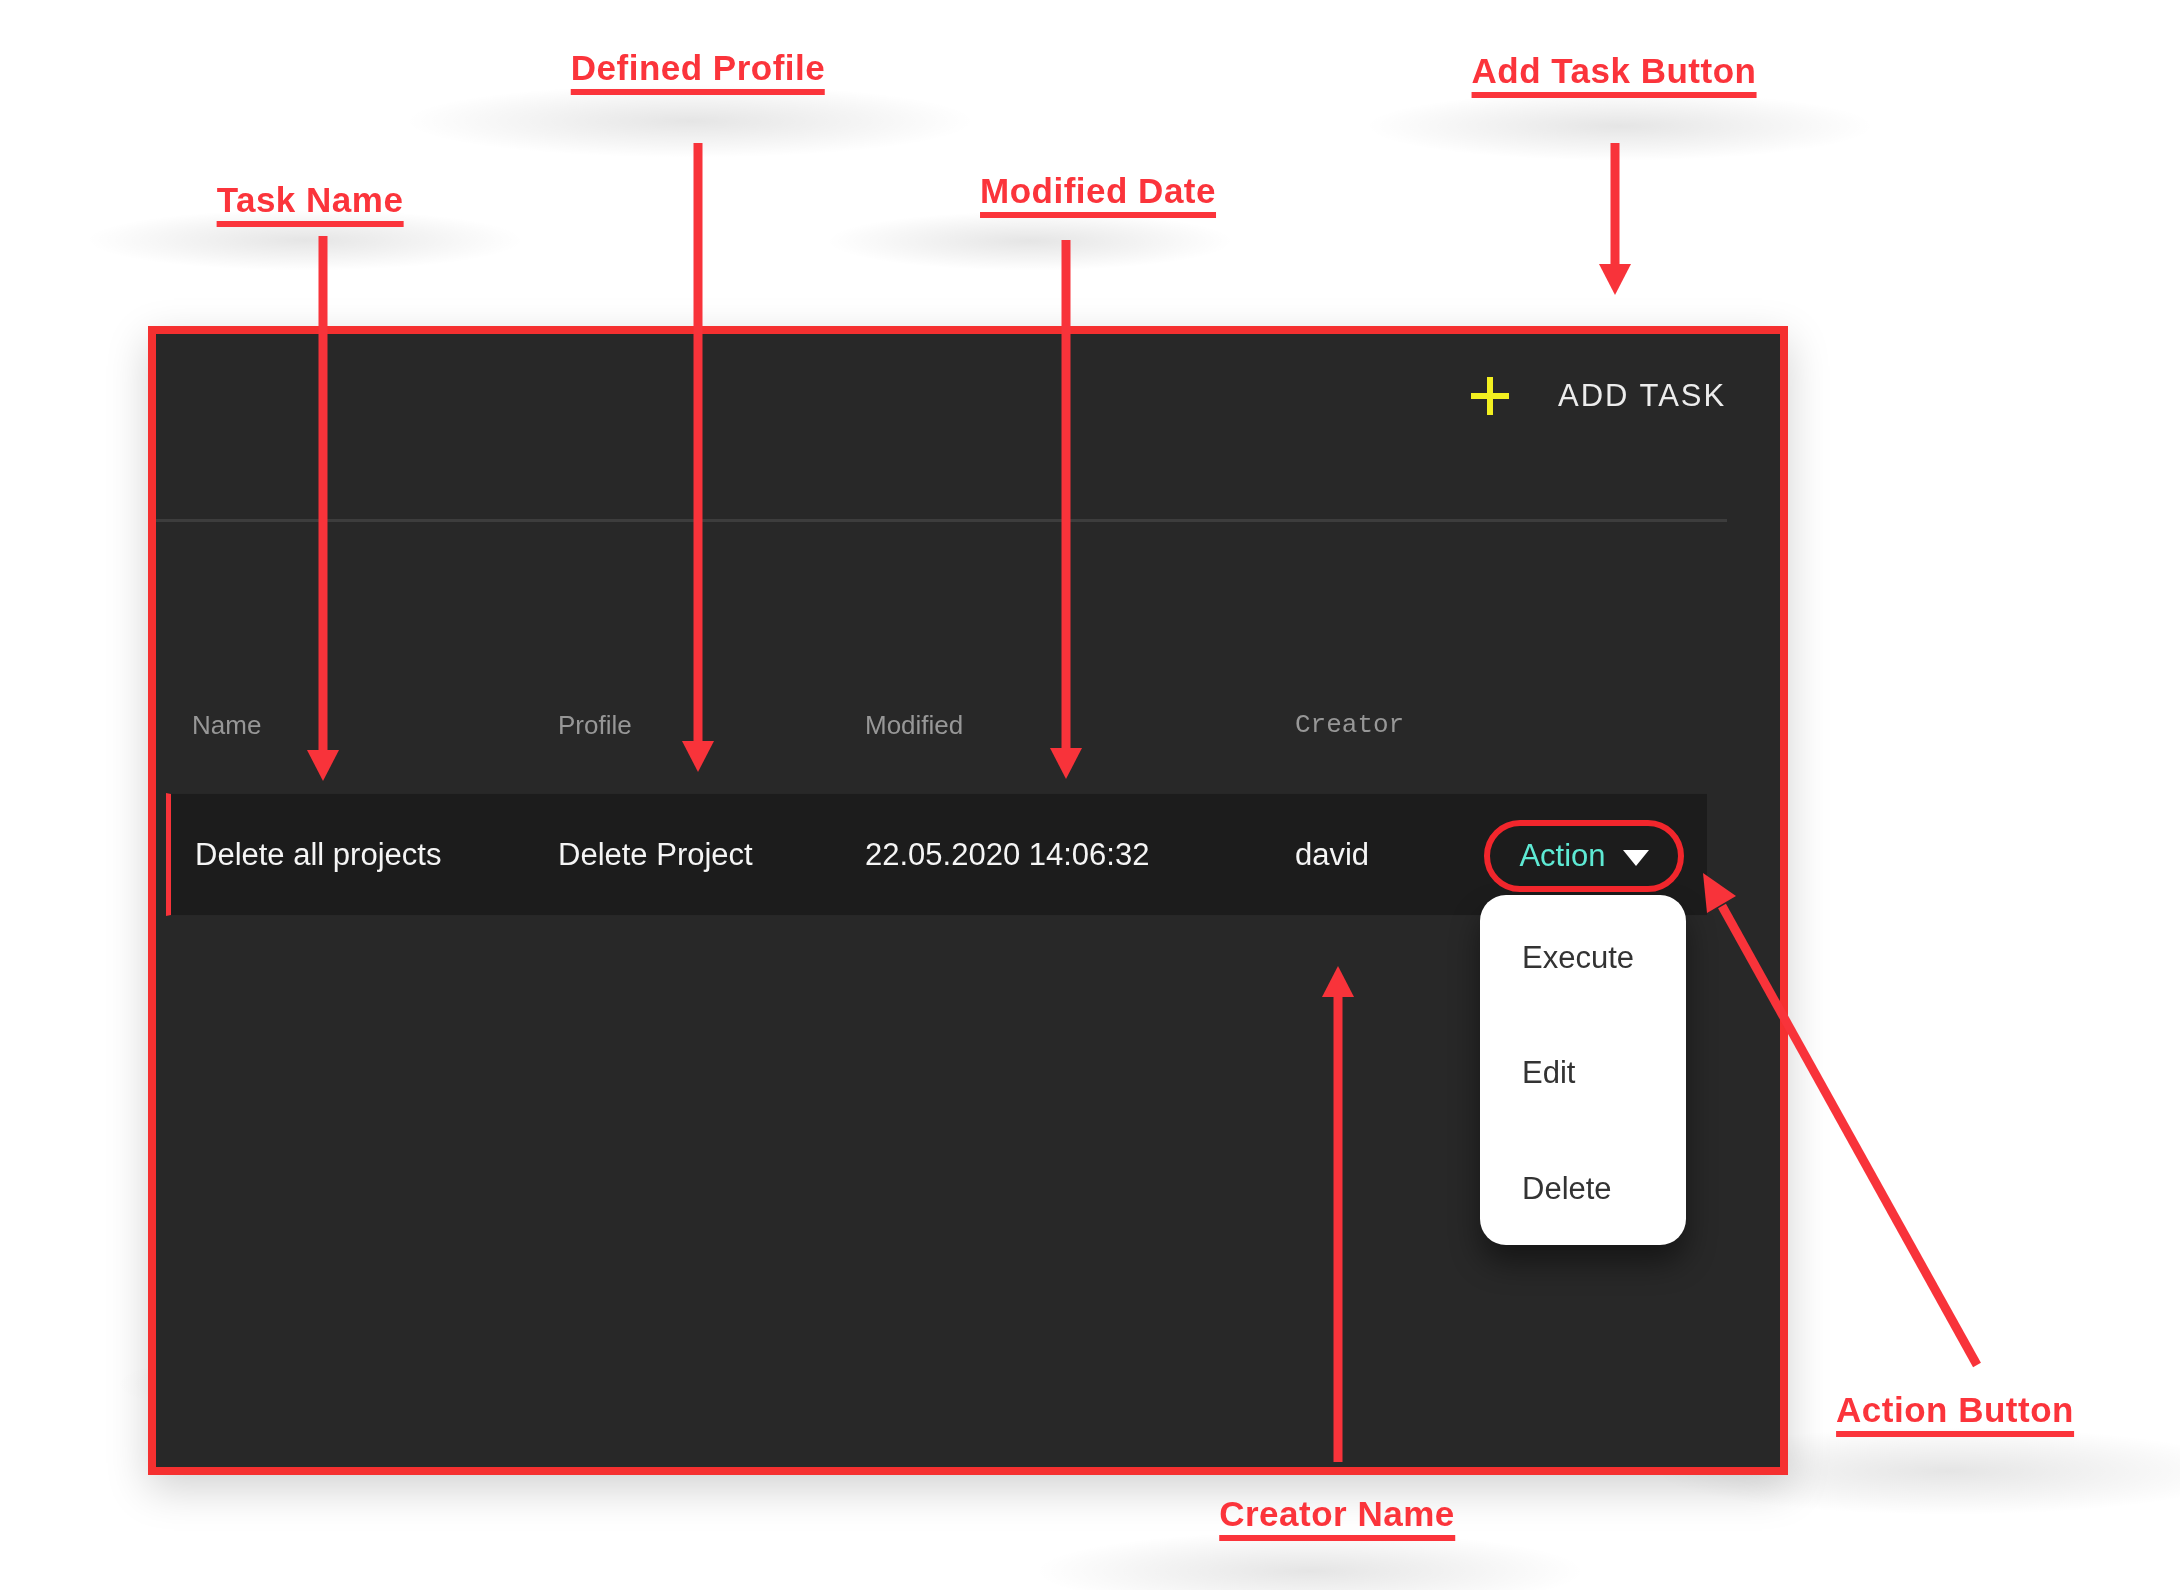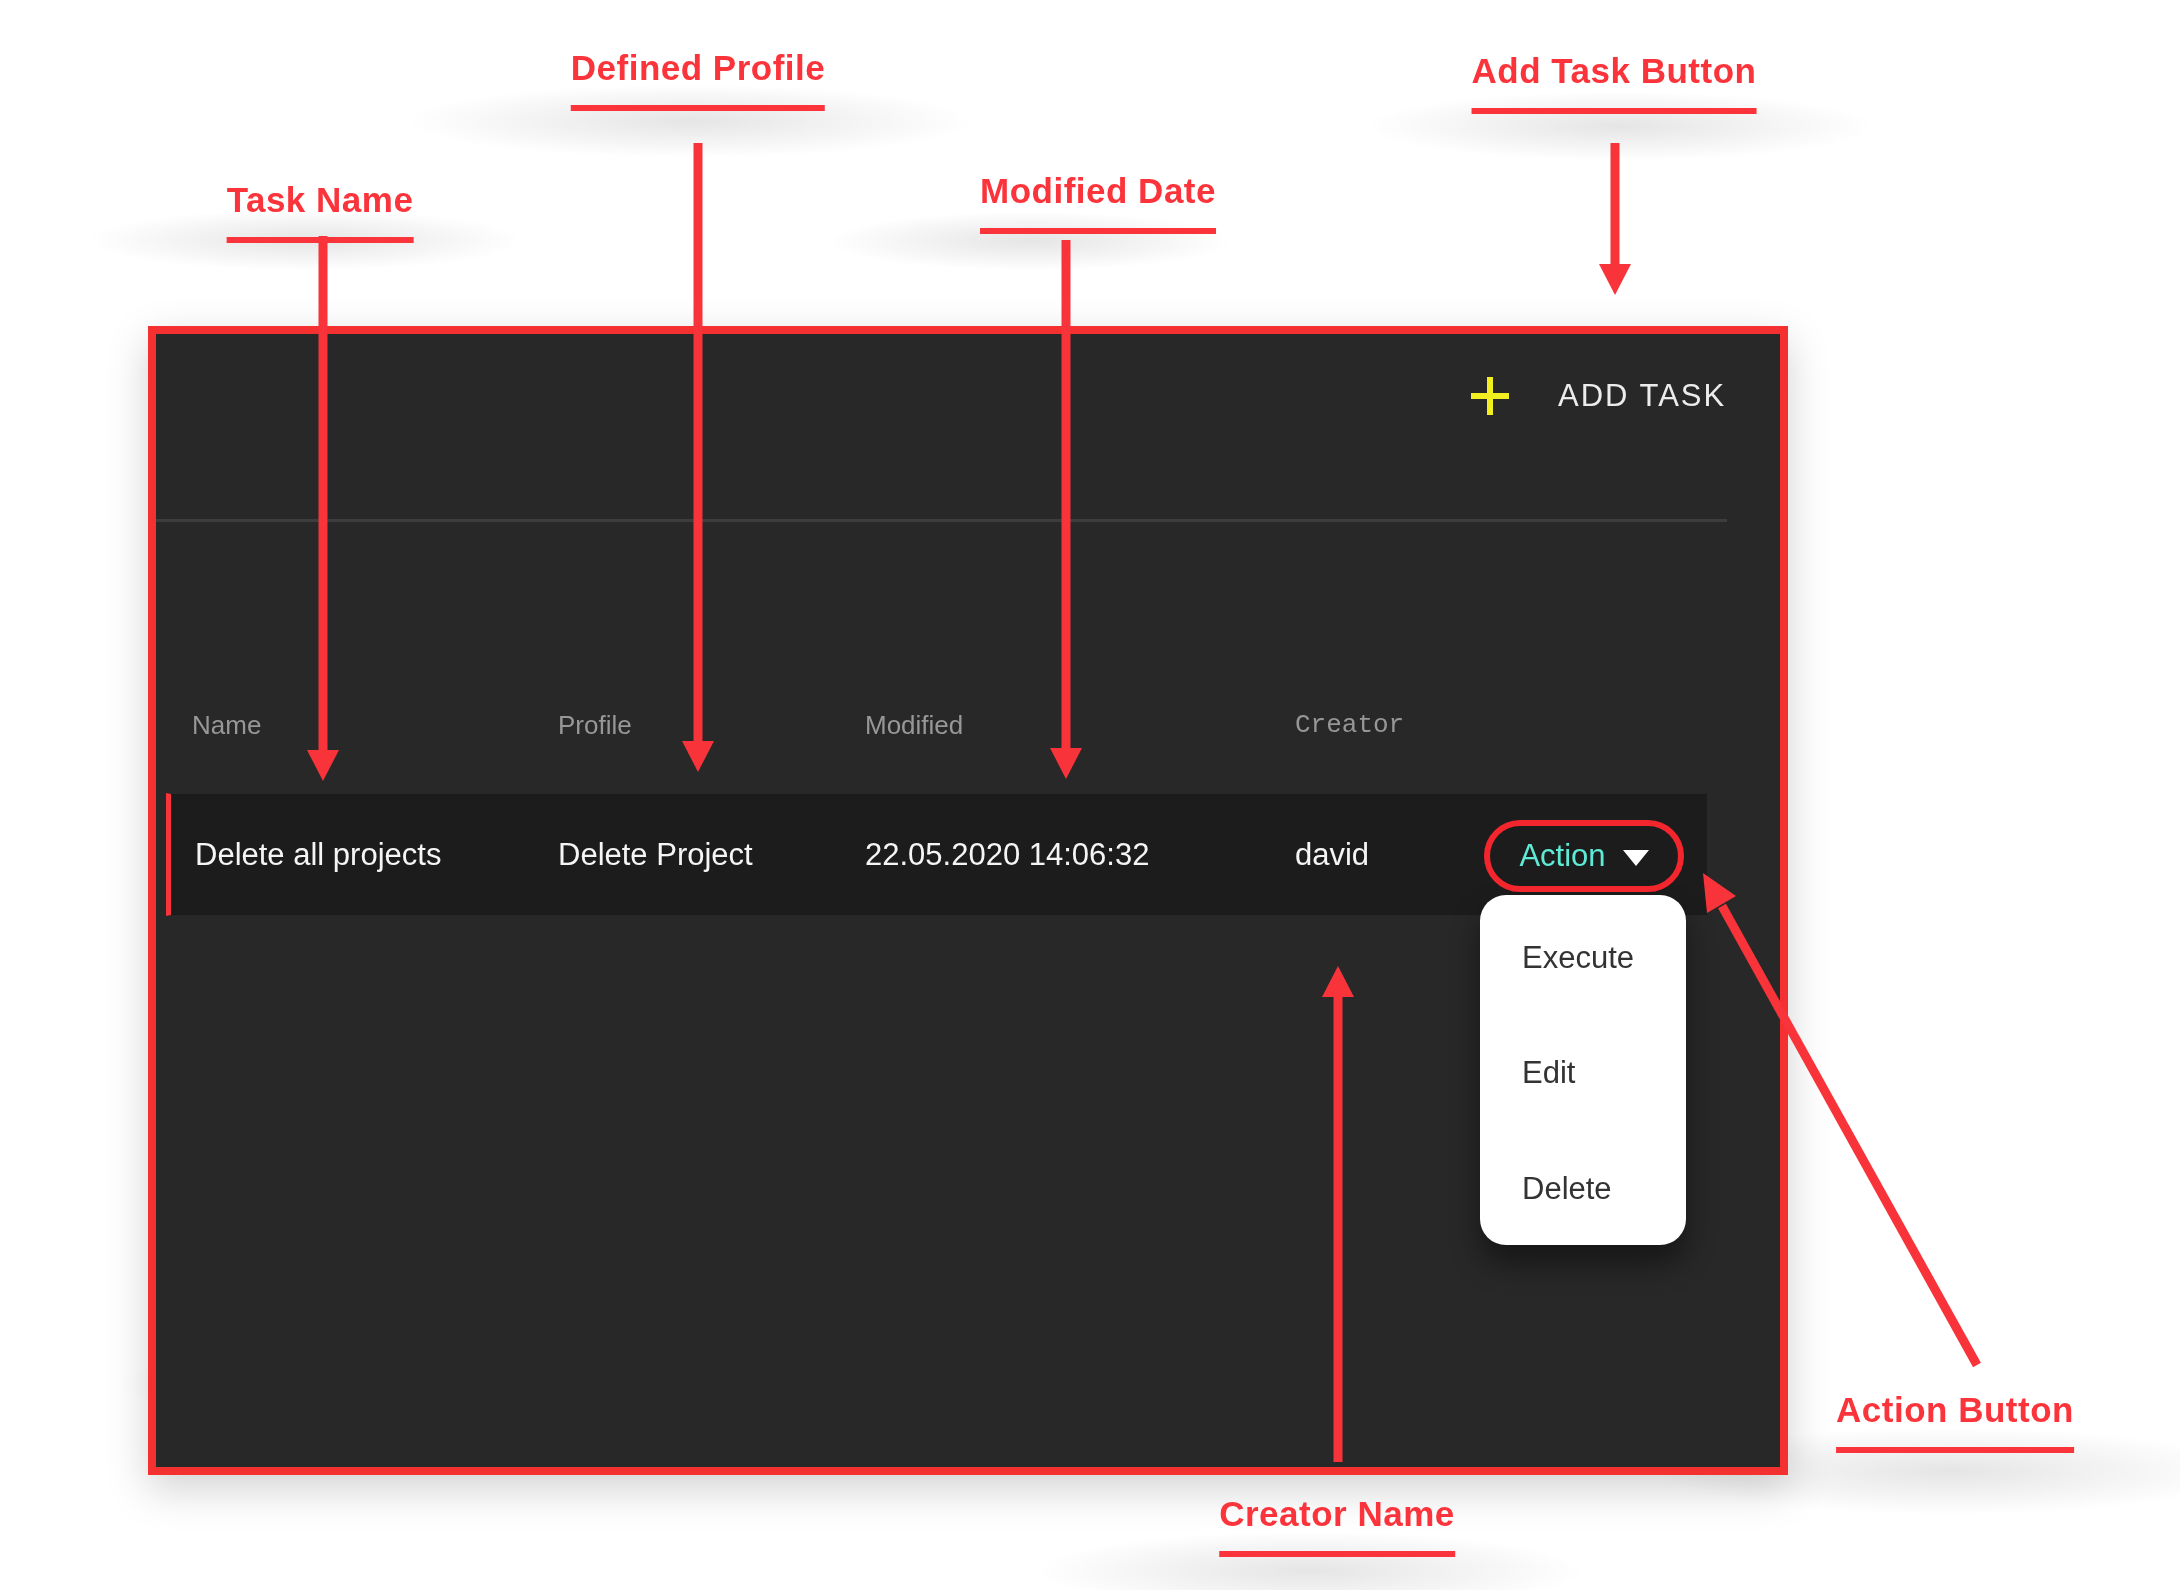--- a/index.html
+++ b/index.html
@@ -73,23 +73,23 @@
   .menu-item{
     position:absolute;left:42px;height:40px;line-height:40px;
     color:#333333;font-size:31px;cursor:pointer;white-space:nowrap;background:transparent;border:none;padding:0;text-align:left;
   }
   .menu-item.m1{top:43px;} .menu-item.m2{top:158px;} .menu-item.m3{top:274px;}
 
   
   .ann{
     position:absolute;transform:translateX(-50%);z-index:11;
     color:#fb343b;font-size:35px;font-weight:bold;white-space:nowrap;
-    border-bottom:6px solid #fb343b;padding-bottom:17px;letter-spacing:0.5px;
+    border-bottom:6px solid #fb343b;padding-bottom:1px;letter-spacing:0.5px;
   }
-  .ann.task-name{left:320px;top:180px;}
+  .ann.task-name{left:310px;top:180px;}
   .ann.defined-profile{left:698px;top:48px;}
   .ann.modified-date{left:1098px;top:171px;}
   .ann.add-task-button{left:1614px;top:51px;}
   .ann.creator-name{left:1337px;top:1494px;}
   .ann.action-button{left:1955px;top:1390px;}
 
   .arrows{position:absolute;left:0;top:0;z-index:10;pointer-events:none;}
 </style>
 </head>
 <body>

